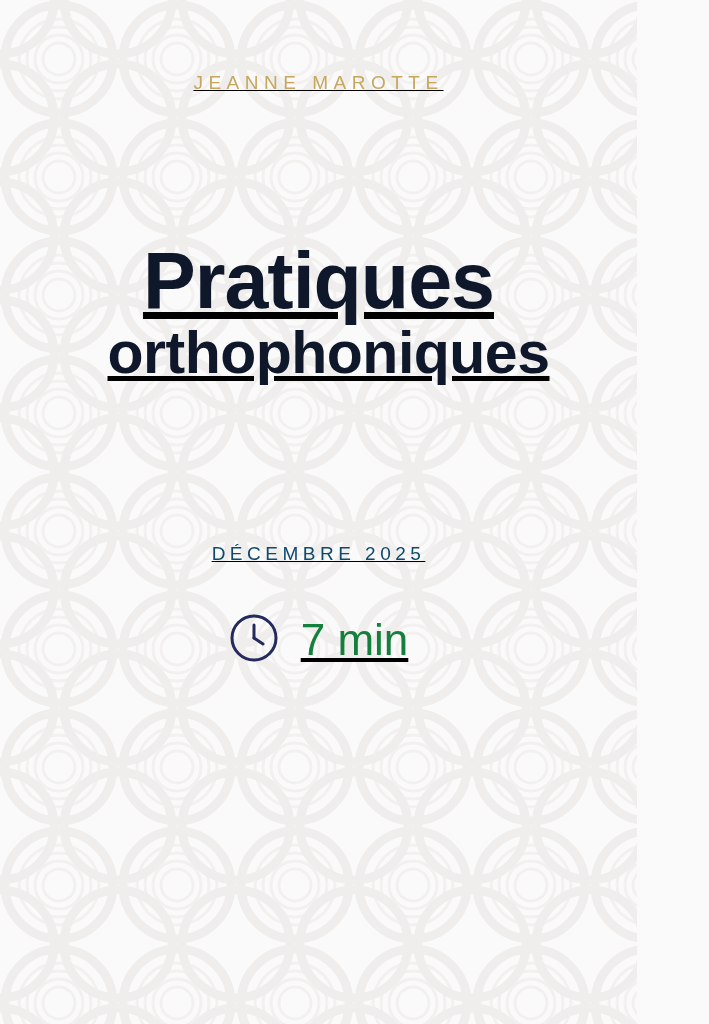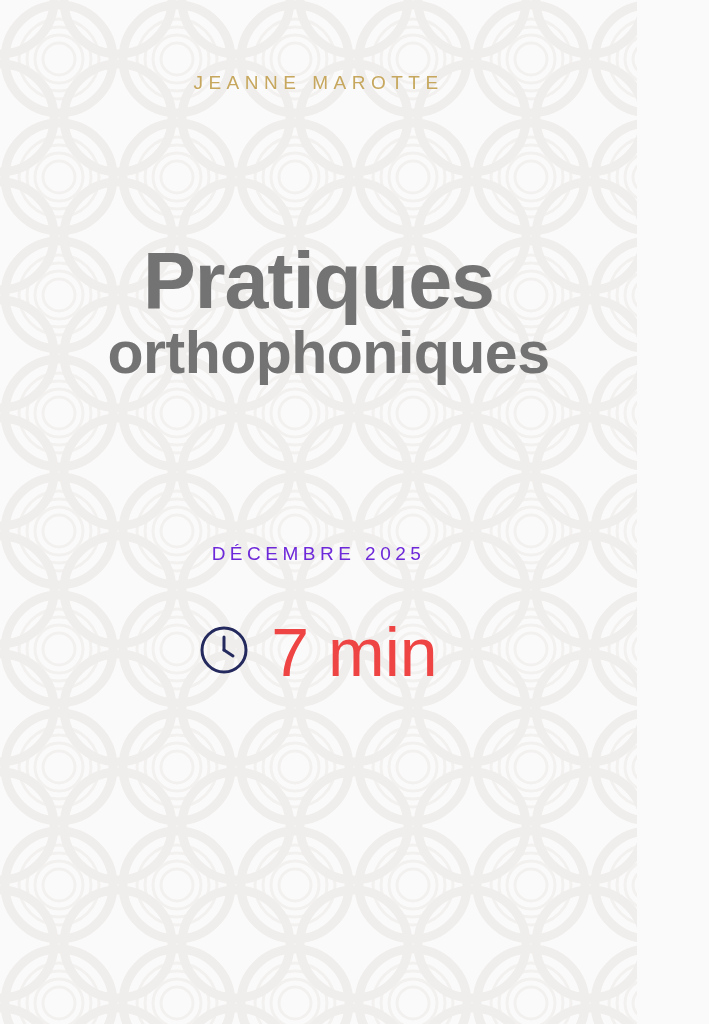--- a/index.html
+++ b/index.html
@@ -13,20 +13,21 @@
     background: #fbfafa;
     overflow: hidden;
   }
 
   .poster {
     position: relative;
     width: 637px;
     height: 1024px;
     background-color: #fbfafa;
     overflow: hidden;
+    text-decoration: underline;
   }
 
   
   .pattern {
     position: absolute;
     inset: 0;
     z-index: 0;
     pointer-events: none;
   }
 
@@ -47,21 +48,21 @@
     color: #c6a75d;
     font-weight: 400;
     text-transform: uppercase;
     text-align: center;
   }
 
   .title-block {
     margin-top: 148px;
     width: 100%;
     text-align: center;
-    color: #737373;
+    color: #0f172a;
     font-weight: bold;
     line-height: 0.98;
   }
   .title-line {
     display: block;
     white-space: nowrap;
   }
   .title-line-1 {
     font-size: 79px;
     letter-spacing: -1px;
@@ -80,39 +81,39 @@
   .title-line-4 {
     font-size: 59px;
     letter-spacing: -0.5px;
     margin-top: 8px;
   }
 
   .date {
     margin-top: 160px;
     font-size: 19px;
     letter-spacing: 4.5px;
-    color: #6d28d9;
+    color: #0c4a6e;
     text-transform: uppercase;
     text-align: center;
   }
 
   .reading-time {
     margin-top: 48px;
     display: flex;
     align-items: center;
     justify-content: center;
     gap: 22px;
     color: #242a5e;
   }
   .clock-icon {
     display: block;
   }
   .reading-time-label {
-    font-size: 68px;
-    color: #ef4444;
+    font-size: 44px;
+    color: #15803d;
     font-weight: 400;
     letter-spacing: 0px;
   }
 </style>
 </head>
 <body>
 
 <div class="poster">
 
   <svg class="pattern" width="709" height="1024" viewBox="0 0 709 1024" aria-hidden="true">

